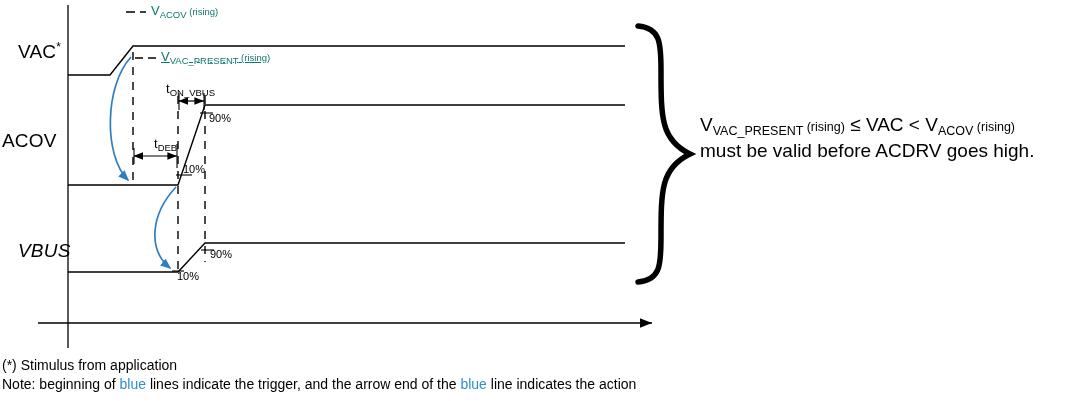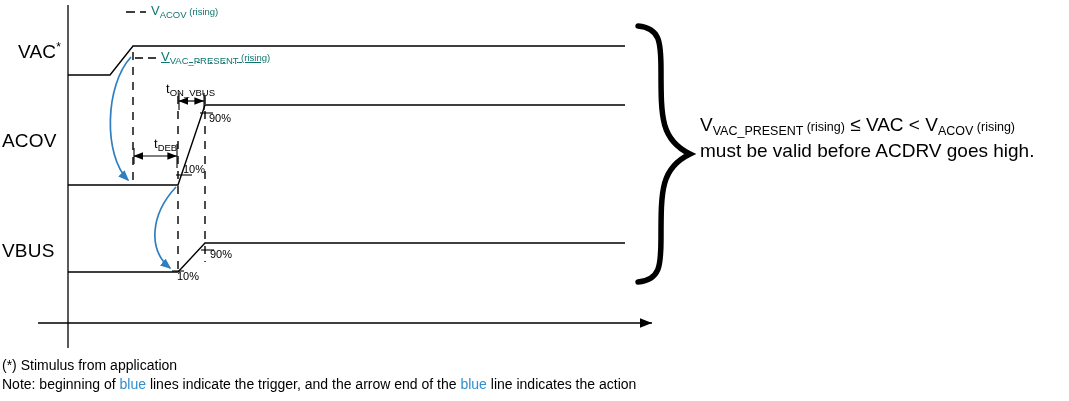--- a/index.html
+++ b/index.html
@@ -166,21 +166,21 @@
   </svg>
 
   <div class="sig-label" style="left:18px; top:40px;">
     <span>VAC</span><span class="star">*</span>
   </div>
 
   <div class="sig-label" style="left:2px; top:130px;">
     <span>ACOV</span>
   </div>
 
-  <div class="sig-label" style="left:2px; top:240px;">
+  <div class="sig-label" style="left:18px; top:240px;font-style:italic;">
     <span>VBUS</span>
   </div>
 
   <div class="legend-txt" style="left:151px; top:3px;">
     <span>V</span><sub>ACOV</sub><span class="paren"> (rising)</span>
   </div>
 
   <div class="legend-txt" style="left:161px; top:49px;text-decoration:underline;">
     <span>V</span><sub>VAC_PRESENT</sub><span class="paren"> (rising)</span>
   </div>

